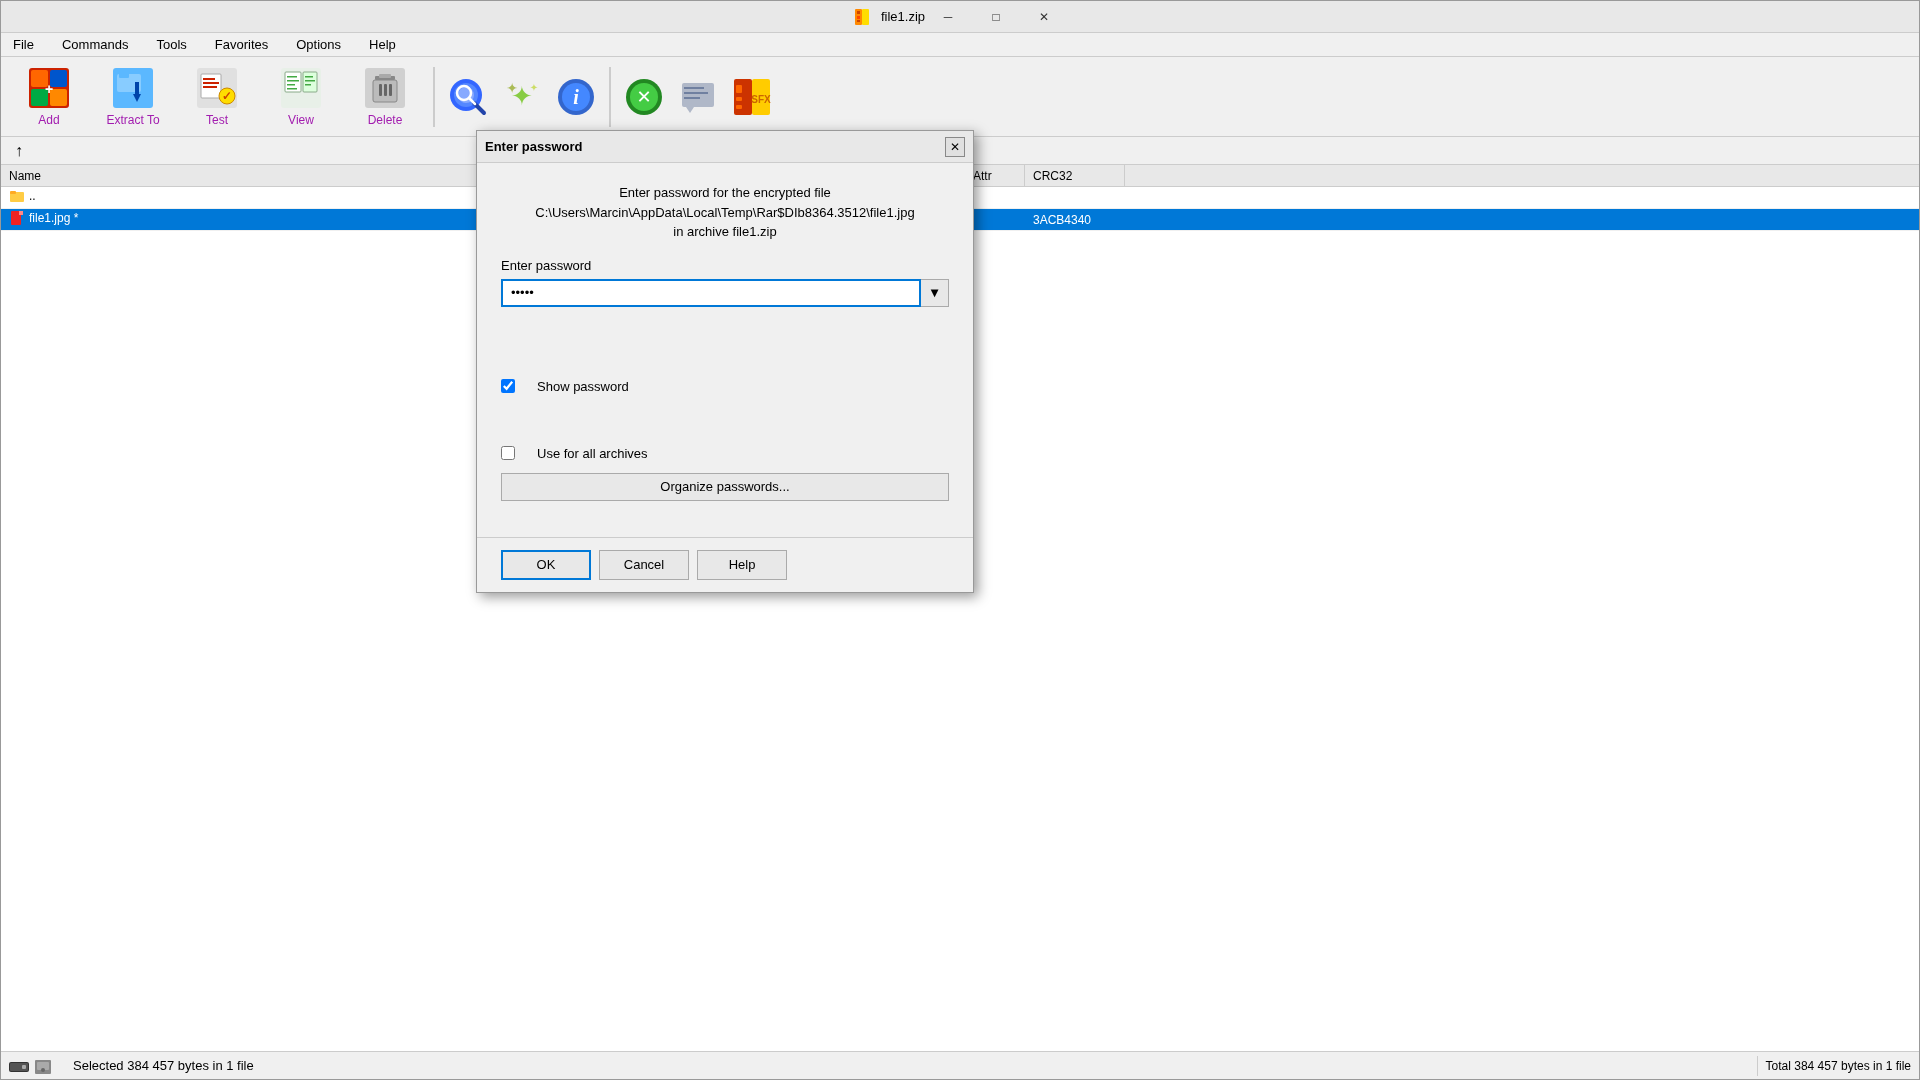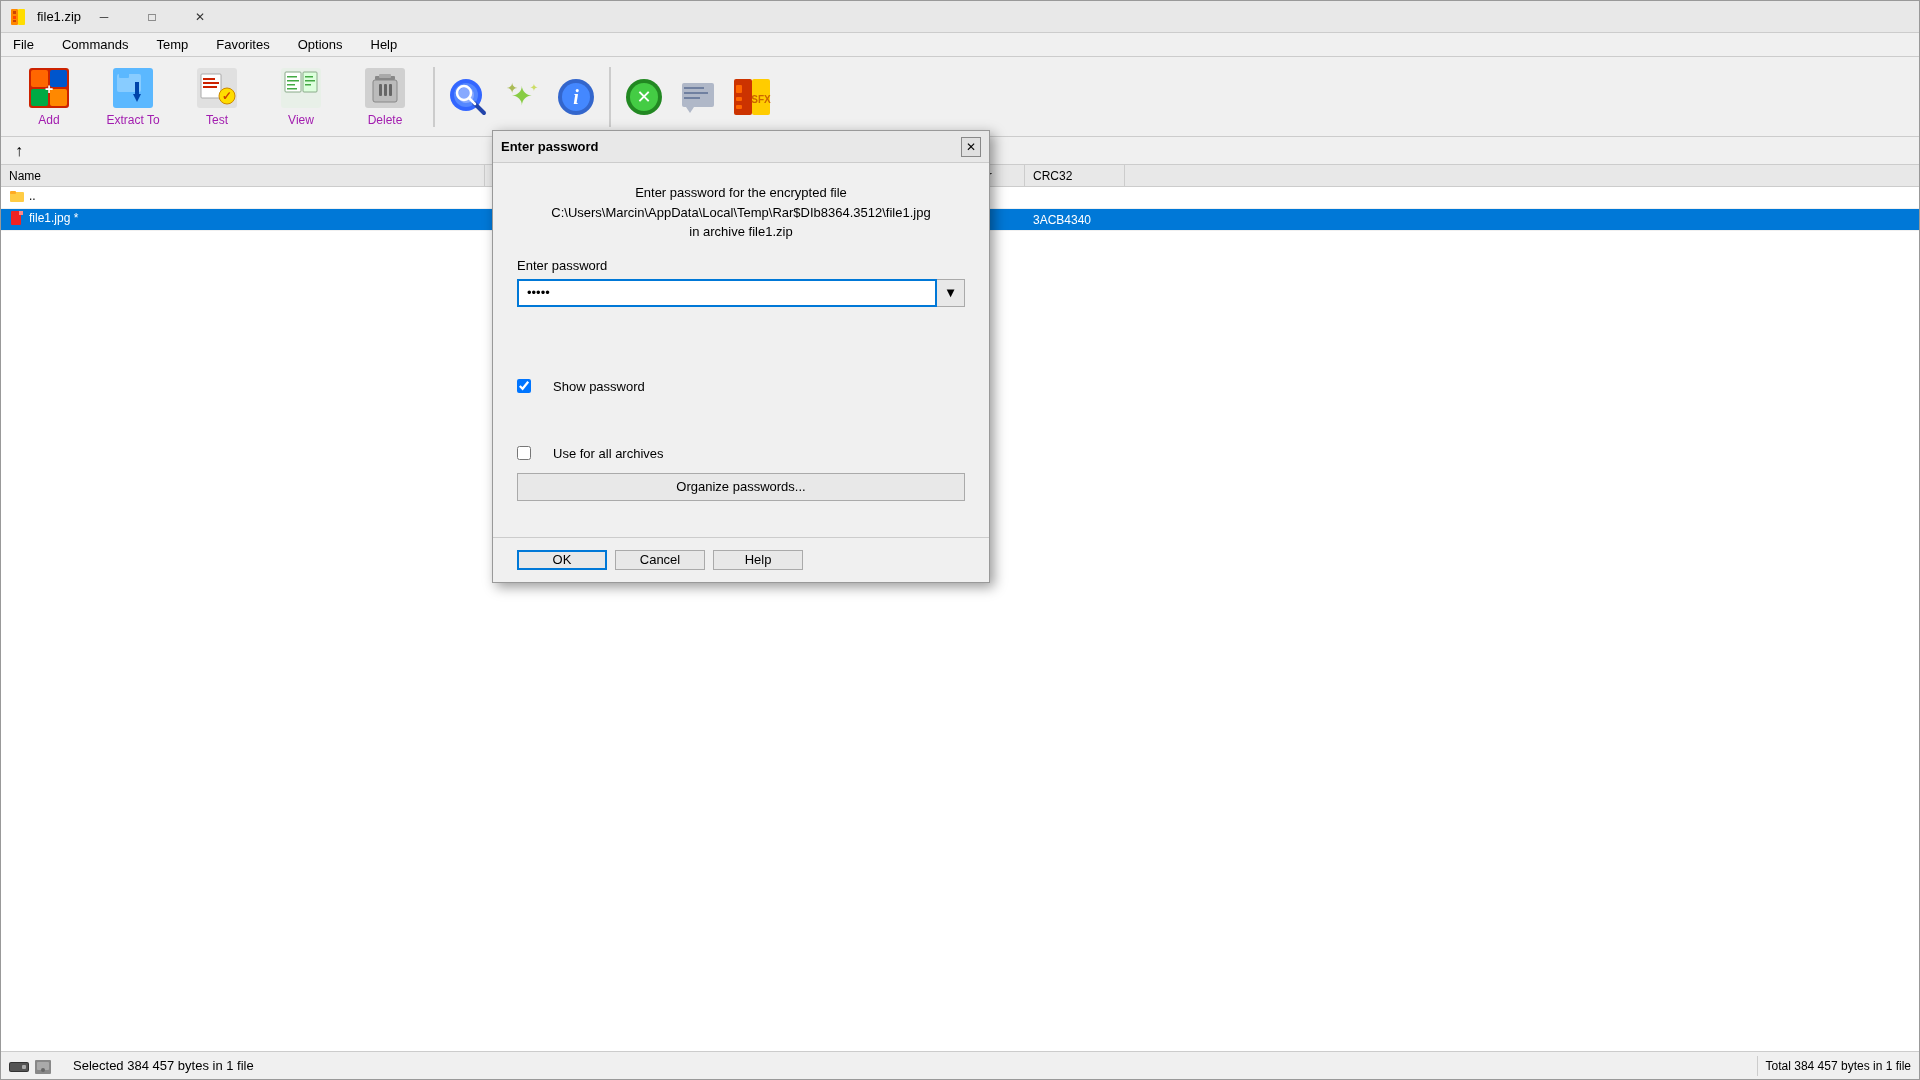--- a/index.html
+++ b/index.html
@@ -24,21 +24,21 @@
     }
 
     
     .title-bar {
       background: #e8e8e8;
       height: 32px;
       display: flex;
       align-items: center;
       padding: 0 8px;
       border-bottom: 1px solid #ccc;
-      justify-content: flex-start;
+      justify-content: center;
     }
     .title-bar-left {
       display: flex;
       align-items: center;
       gap: 8px;
     }
     .title-bar-icon {
       width: 20px;
       height: 20px;
       display: flex;
@@ -229,21 +229,21 @@
       position: absolute;
       top: 0; left: 0;
       width: 100%; height: 100%;
       z-index: 100;
     }
 
     
     .dialog {
       position: absolute;
       top: 130px;
-      left: 492px;
+      left: 476px;
       width: 498px;
       background: #f0f0f0;
       border: 1px solid #999;
       box-shadow: 4px 4px 12px rgba(0,0,0,0.4);
     }
     .dialog-title-bar {
       background: #e8e8e8;
       height: 32px;
       display: flex;
       align-items: center;
@@ -339,21 +339,21 @@
 
     .dialog-footer {
       display: flex;
       justify-content: flex-start;
       gap: 8px;
       padding: 12px 24px;
       border-top: 1px solid #ccc;
     }
     .dialog-btn {
       min-width: 90px;
-      height: 20px;
+      height: 30px;
       border: 1px solid #aaa;
       background: #e8e8e8;
       cursor: pointer;
       font-size: 13px;
       padding: 0 12px;
     }
     .dialog-btn.primary {
       border: 2px solid #0078d7;
       background: #e8e8e8;
     }
@@ -379,21 +379,21 @@
     <div class="title-bar-buttons">
       <button class="title-btn">─</button>
       <button class="title-btn">□</button>
       <button class="title-btn close">✕</button>
     </div>
   </div>
 
   <div class="menu-bar">
     <span class="menu-item">File</span>
     <span class="menu-item">Commands</span>
-    <span class="menu-item">Temp</span>
+    <span class="menu-item">Tools</span>
     <span class="menu-item">Favorites</span>
     <span class="menu-item">Options</span>
     <span class="menu-item">Help</span>
   </div>
 
   <div class="toolbar">
 
     <button class="toolbar-btn">
       <div class="toolbar-btn-icon">
         <svg width="40" height="40" viewBox="0 0 40 40">

